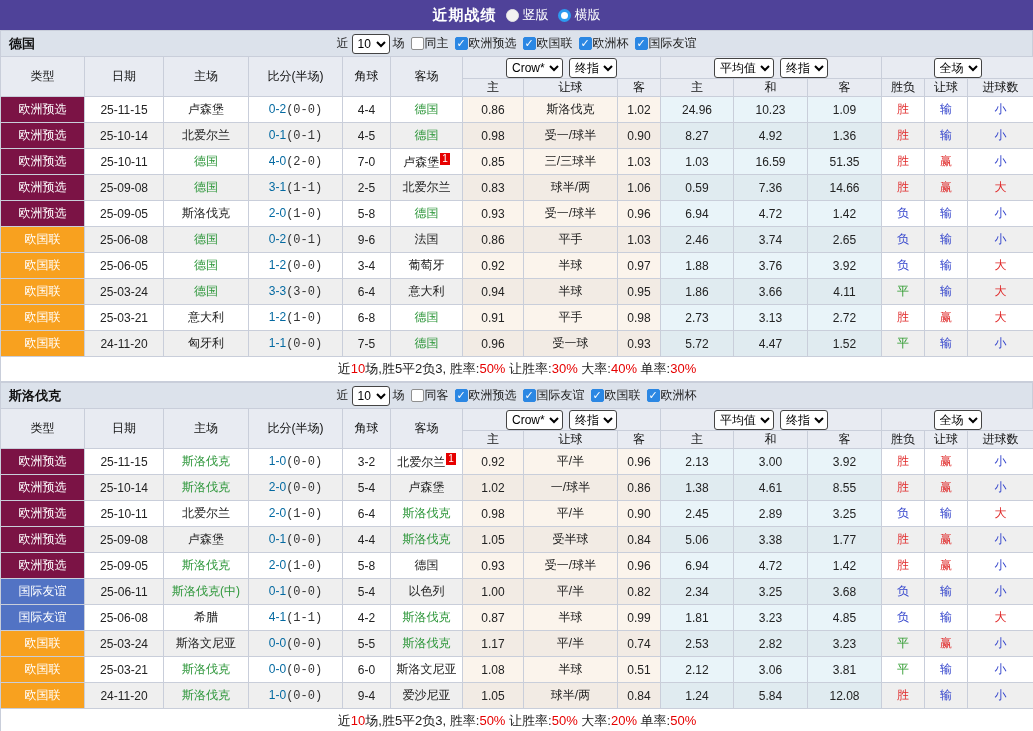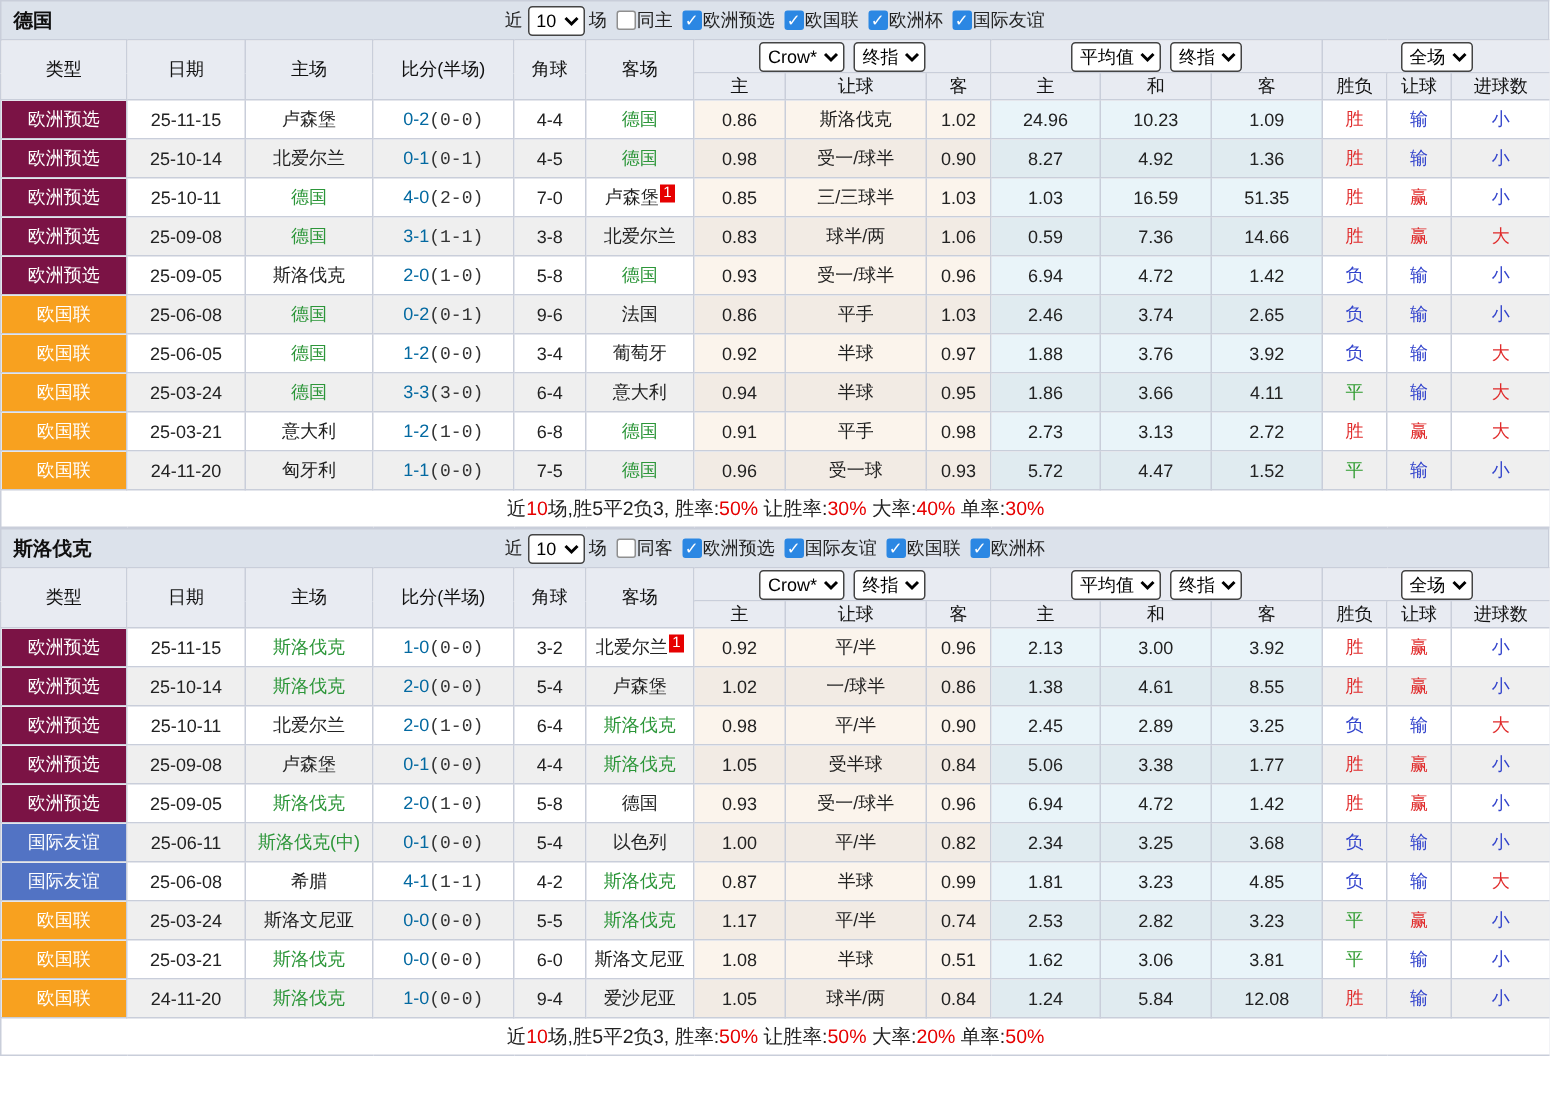--- a/index.html
+++ b/index.html
@@ -44,20 +44,31 @@
   .score { color:#0369a1; }
   .half { color:#333;font-family:Liberation Mono, monospace; }
   .rc { display:inline-block; background:#E60000; color:#fff; font-size:10px; line-height:12px; padding:0 2px; vertical-align:4px; margin-left:1px; }
   tr.summary td { background:#fff !important; height:25px; font-size:13px; color:#222; }
   tr.summary .red { color:#E60000; }
 </style>
 </head>
 <body>
 
 <div class="page">
+  <div class="titlebar">
+    <span class="t">近期战绩</span>
+    <span class="opt">
+      <span class="radio sel"></span>
+      <span>竖版</span>
+    </span>
+    <span class="opt">
+      <span class="radio unsel"></span>
+      <span>横版</span>
+    </span>
+  </div>
   <div id="sections">
   <section>
     <div class="section-bar">
       <span class="team-name">德国</span>
       <div class="filters">
         <span class="lab">近</span>
         <select><option>10</option></select>
         <span class="lab">场</span>
         <label class="chk">
           <span class="cb"></span>
@@ -190,21 +201,21 @@
     <td style="color: rgb(224, 43, 43);">胜</td>
     <td style="color: rgb(224, 43, 43);">赢</td>
     <td style="color: rgb(51, 68, 204);">小</td>
   </tr>
 
   <tr>
     <td class="c-type" style="background: rgb(123, 19, 69);">欧洲预选</td>
     <td>25-09-08</td>
     <td><span class="focal">德国</span></td>
     <td><span class="score">3-1</span><span class="half">(1-1)</span></td>
-    <td>3-8</td>
+    <td>2-5</td>
     <td><span>北爱尔兰</span></td>
     <td class="c-o1">0.83</td>
     <td class="c-o1">球半/两</td>
     <td class="c-o1">1.06</td>
     <td class="c-o2">0.59</td>
     <td class="c-o2">7.36</td>
     <td class="c-o2">14.66</td>
     <td style="color: rgb(224, 43, 43);">胜</td>
     <td style="color: rgb(224, 43, 43);">赢</td>
     <td style="color: rgb(224, 43, 43);">大</td>
@@ -557,21 +568,21 @@
   <tr>
     <td class="c-type" style="background: rgb(248, 161, 31);">欧国联</td>
     <td>25-03-21</td>
     <td><span class="focal">斯洛伐克</span></td>
     <td><span class="score">0-0</span><span class="half">(0-0)</span></td>
     <td>6-0</td>
     <td><span>斯洛文尼亚</span></td>
     <td class="c-o1">1.08</td>
     <td class="c-o1">半球</td>
     <td class="c-o1">0.51</td>
-    <td class="c-o2">1.62</td>
+    <td class="c-o2">2.12</td>
     <td class="c-o2">3.06</td>
     <td class="c-o2">3.81</td>
     <td style="color: rgb(46, 155, 46);">平</td>
     <td style="color: rgb(51, 68, 204);">输</td>
     <td style="color: rgb(51, 68, 204);">小</td>
   </tr>
 
   <tr>
     <td class="c-type" style="background: rgb(248, 161, 31);">欧国联</td>
     <td>24-11-20</td>

